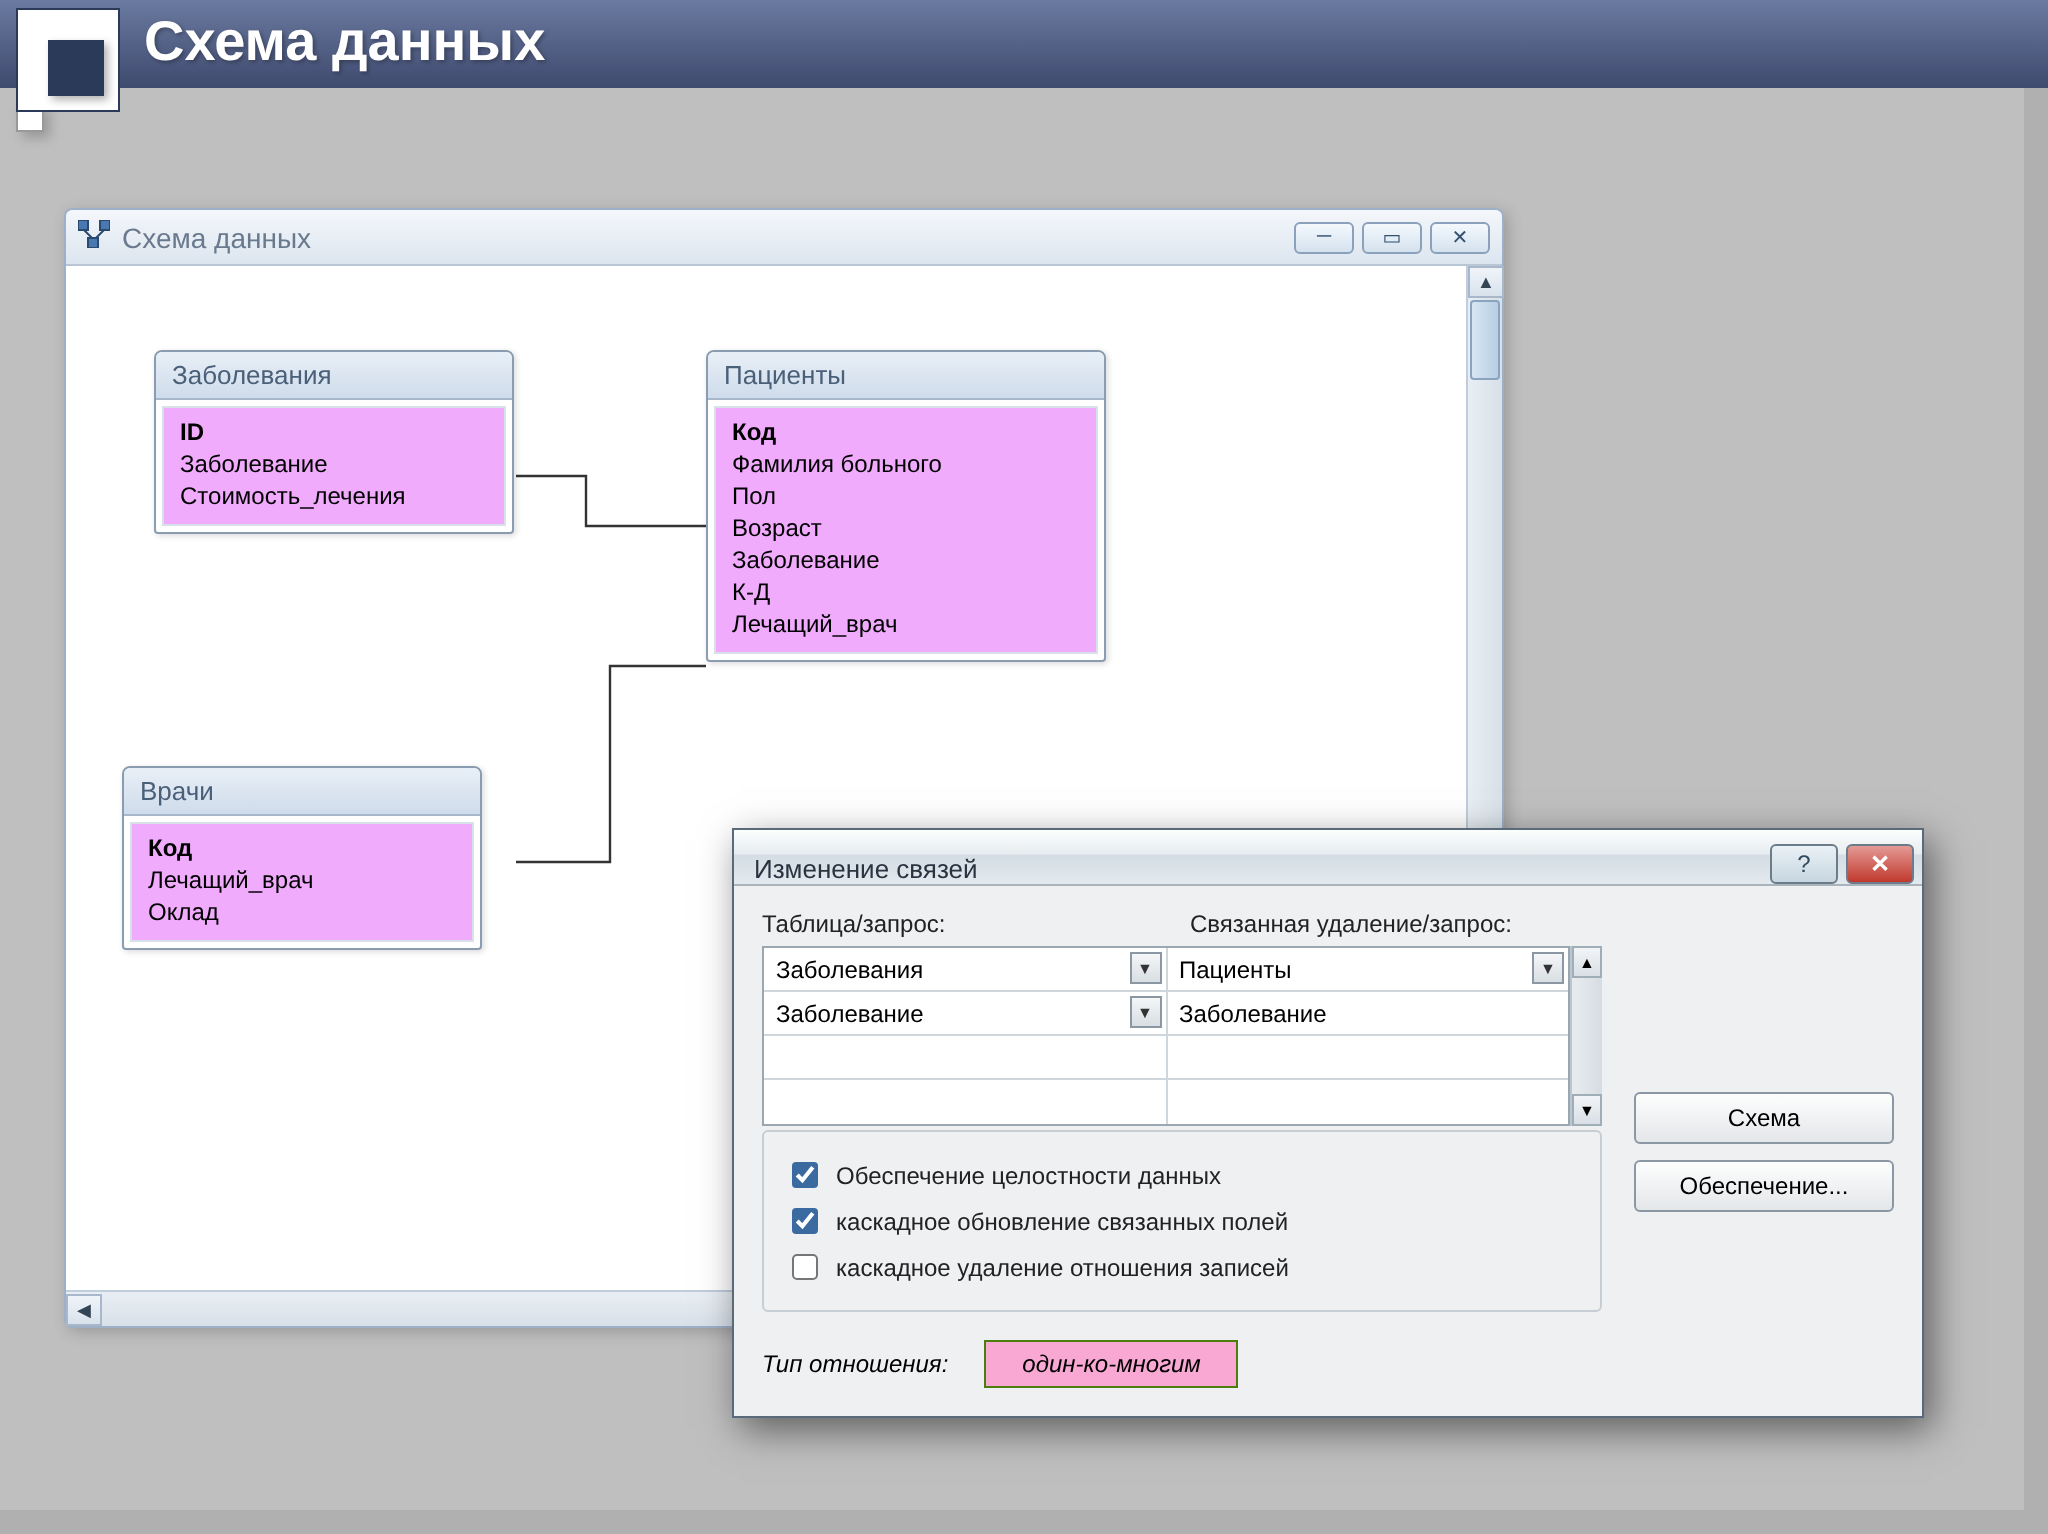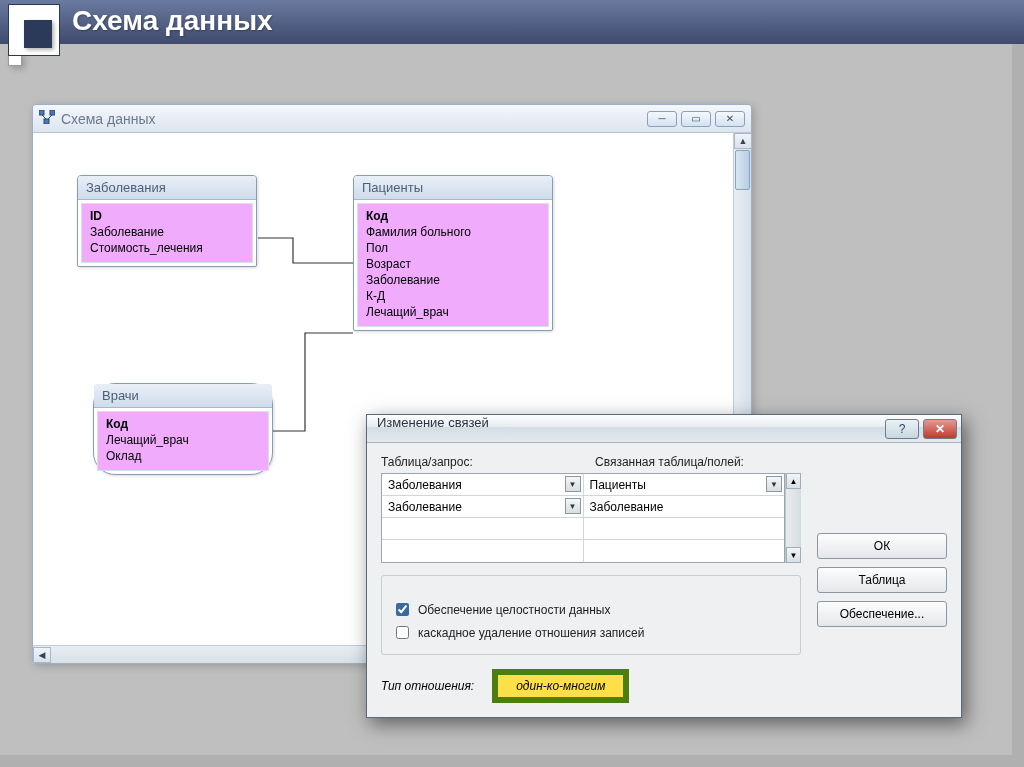--- a/index.html
+++ b/index.html
@@ -134,21 +134,21 @@
     width: 596px;
     background: #eef0f2;
     border: 1px solid #5a6a7a;
     box-shadow: 4px 6px 18px rgba(0,0,0,.5);
     z-index: 10;
   }
   .dlg-titlebar {
     height: 28px;
     background: linear-gradient(to bottom,#fdfefe,#e6ecf0 45%,#d4dde3 46%,#e2e9ef);
     border-bottom:1px solid #aab4bc;
-    display:flex; align-items:flex-start;
+    display:flex; align-items:flex-end;
     padding: 0 0 0 10px;
     color:#2a3440; font-size:13px;
   }
   .dlg-winbtns { margin-left:auto; display:flex;}
   .dlg-btn {
     width:34px; height:20px; margin:4px 4px 0 0;
     border:1px solid #6c7c88; border-radius:3px;
     display:flex;align-items:center;justify-content:center;
     font-size:12px;
   }
@@ -184,23 +184,23 @@
     position:absolute; right:0; top:0; bottom:0; width:16px;
     background:linear-gradient(to right,#e8ecef,#d6dde2);
     border-left:1px solid #bcc6ce;
     display:flex; flex-direction:column;
   }
   .grid-vscroll .gsbtn { height:16px; border:1px solid #a0aeb8; margin:0; background:linear-gradient(#f2f5f8,#d8dfe5); font-size:8px; display:flex;align-items:center;justify-content:center;}
   .relgrid-wrap { position:relative; padding-right:16px;}
 
   .chk-row { display:flex; align-items:center; gap:6px; margin:4px 0 2px 10px; font-size:12px; color:#222;}
   .chk-row input { accent-color:#3a6aa0;}
-  .group-inset { border:1px solid #c6cdd3; border-radius:3px; padding:20px 4px 10px 0; margin-top:12px;}
+  .group-inset { border:1px solid #c6cdd3; border-radius:3px; padding:8px 4px 10px 0; margin-top:2px;}
   .typerow { display:flex; align-items:center; gap:18px; margin-top:14px; font-size:12px;font-style:italic;}
-  .typeval { border:6px solid #4d7c0f; padding:4px 18px; background:#fde047;}
+  .typeval { border:1px solid #4d7c0f; padding:4px 18px; background:#f9a8d4;}
 </style>
 </head>
 <body>
 
 <div class="slide-bullet">
   <div class="sb-outer"></div>
   <div class="sb-inner"></div>
 </div>
 <div class="slide-header">Схема данных</div>
 
@@ -246,21 +246,21 @@
           <div class="field pk">Код</div>
           <div class="field">Фамилия больного</div>
           <div class="field">Пол</div>
           <div class="field">Возраст</div>
           <div class="field">Заболевание</div>
           <div class="field">К-Д</div>
           <div class="field">Лечащий_врач</div>
         </div>
       </div>
 
-      <div class="tablebox" style="left:60px; top:250px;border-radius:22px;">
+      <div class="tablebox" style="left:28px; top:250px;">
         <div class="tb-title">Врачи</div>
         <div class="tb-body">
           <div class="field pk">Код</div>
           <div class="field">Лечащий_врач</div>
           <div class="field">Оклад</div>
         </div>
       </div>
     </div>
 
     <div class="vscroll">
@@ -282,21 +282,21 @@
       <span>Изменение связей</span>
       <div class="dlg-winbtns">
         <div class="dlg-btn dlg-help">?</div>
         <div class="dlg-btn dlg-close">✕</div>
       </div>
     </div>
     <div class="dlg-body">
       <div class="dlg-left">
         <div class="labels-row">
           <div>Таблица/запрос:</div>
-          <div>Связанная таблица/полей:</div>
+          <div>Связанная удаление/запрос:</div>
         </div>
         <div class="relgrid-wrap">
           <div class="relgrid">
             <div class="relrow">
               <div class="relcell">
                 <span>Заболевания</span>
                 <div class="dd-caret">▼</div>
               </div>
               <div class="relcell">
                 <span>Пациенты</span>
@@ -327,32 +327,35 @@
             <div class="gsbtn">▼</div>
           </div>
         </div>
 
         <div class="group-inset">
           <label class="chk-row">
             <input type="checkbox" checked="" style="">
             <span>Обеспечение целостности данных</span>
           </label>
           <label class="chk-row">
+            <input type="checkbox" checked="" style="">
+            <span>каскадное обновление связанных полей</span>
+          </label>
+          <label class="chk-row">
             <input type="checkbox" style="">
             <span>каскадное удаление отношения записей</span>
           </label>
         </div>
 
         <div class="typerow">
           <span>Тип отношения:</span>
           <span class="typeval">один-ко-многим</span>
         </div>
       </div>
 
       <div class="dlg-right">
-        <button>ОК</button>
-        <button>Таблица</button>
+        <button>Схема</button>
         <button>Обеспечение...</button>
       </div>
     </div>
   </div>
 
 </div>
 
 </body></html>

